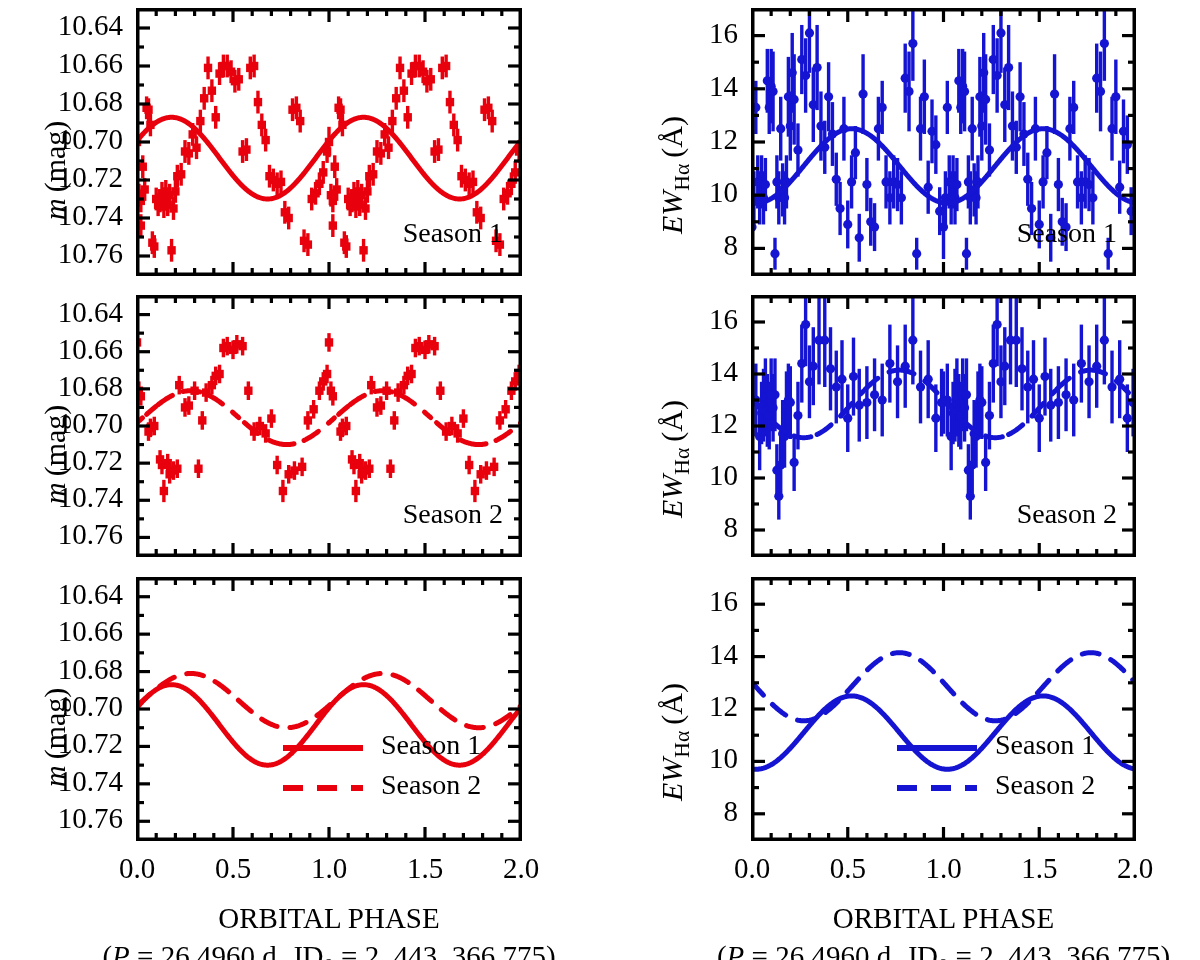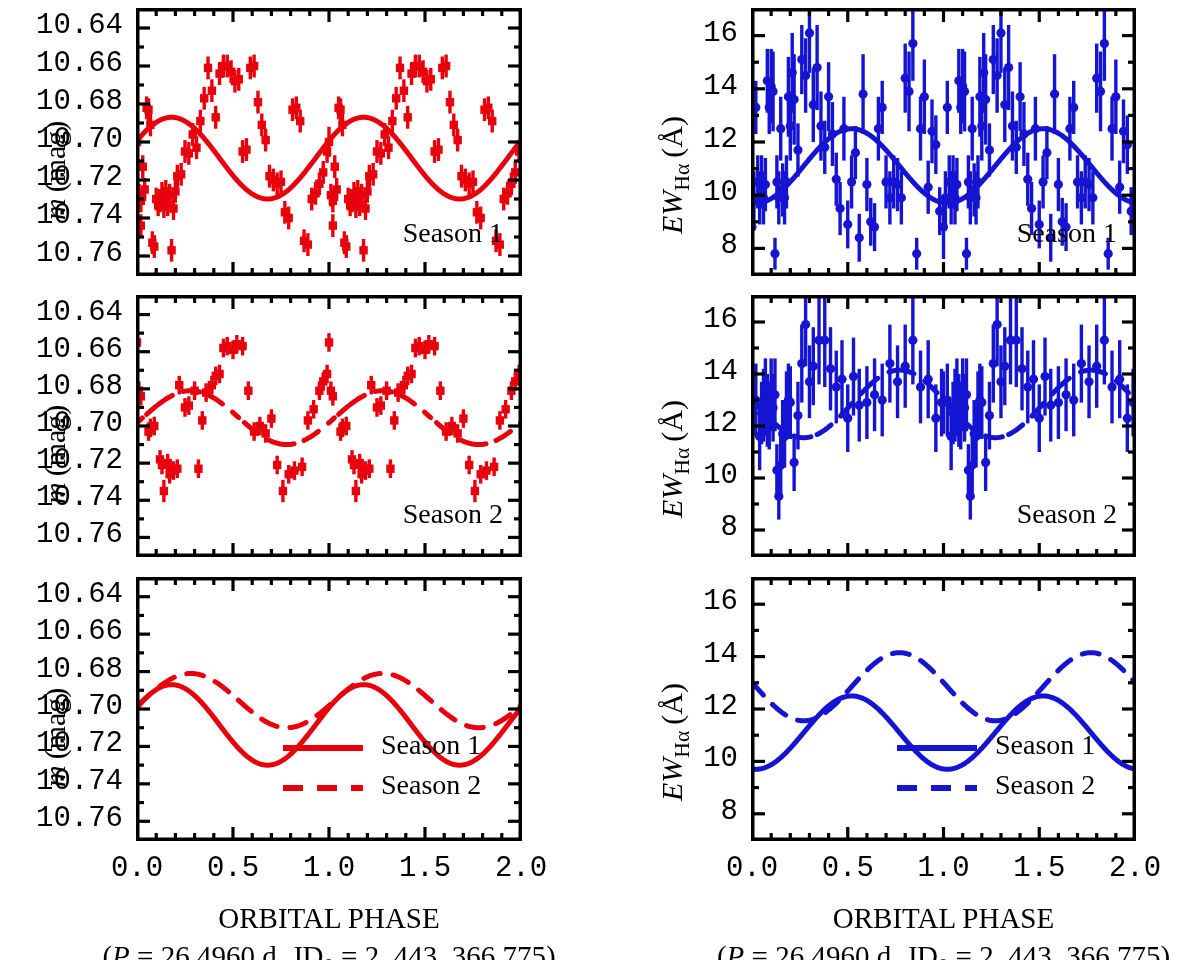--- a/index.html
+++ b/index.html
@@ -1,18 +1,18 @@
 <!DOCTYPE html>
 <html><head>
 <meta charset="utf-8">
 <style>
   html,body{margin:0;padding:0;background:#fff;}
   body{width:1200px;height:960px;font-family:"Liberation Serif",serif;color:#000;overflow:hidden;position:relative;}
   #fig{position:absolute;left:0;top:0;width:1200px;height:960px;}
-  .ticklbl{position:absolute;font-family:Liberation Mono, monospace;font-size:29px;color:#000;white-space:nowrap;}
+  .ticklbl{position:absolute;font-family:Liberation Serif, serif;font-size:29px;color:#000;white-space:nowrap;}
   .ylbl{text-align:right;}
   .axlbl{position:absolute;font-family:"Liberation Serif",serif;font-size:29px;text-align:left;white-space:nowrap;}
   .rotlbl{position:absolute;font-family:"Liberation Serif",serif;font-size:30px;white-space:nowrap;
           transform-origin:0 0;transform:rotate(-90deg);}
   .seaslbl{position:absolute;font-family:Liberation Serif, serif;font-size:28px;white-space:nowrap;}
   .it{font-style:italic;}
   .sub{font-size:0.72em;vertical-align:-0.32em;}
   svg{display:block;}
 </style>
 </head>

